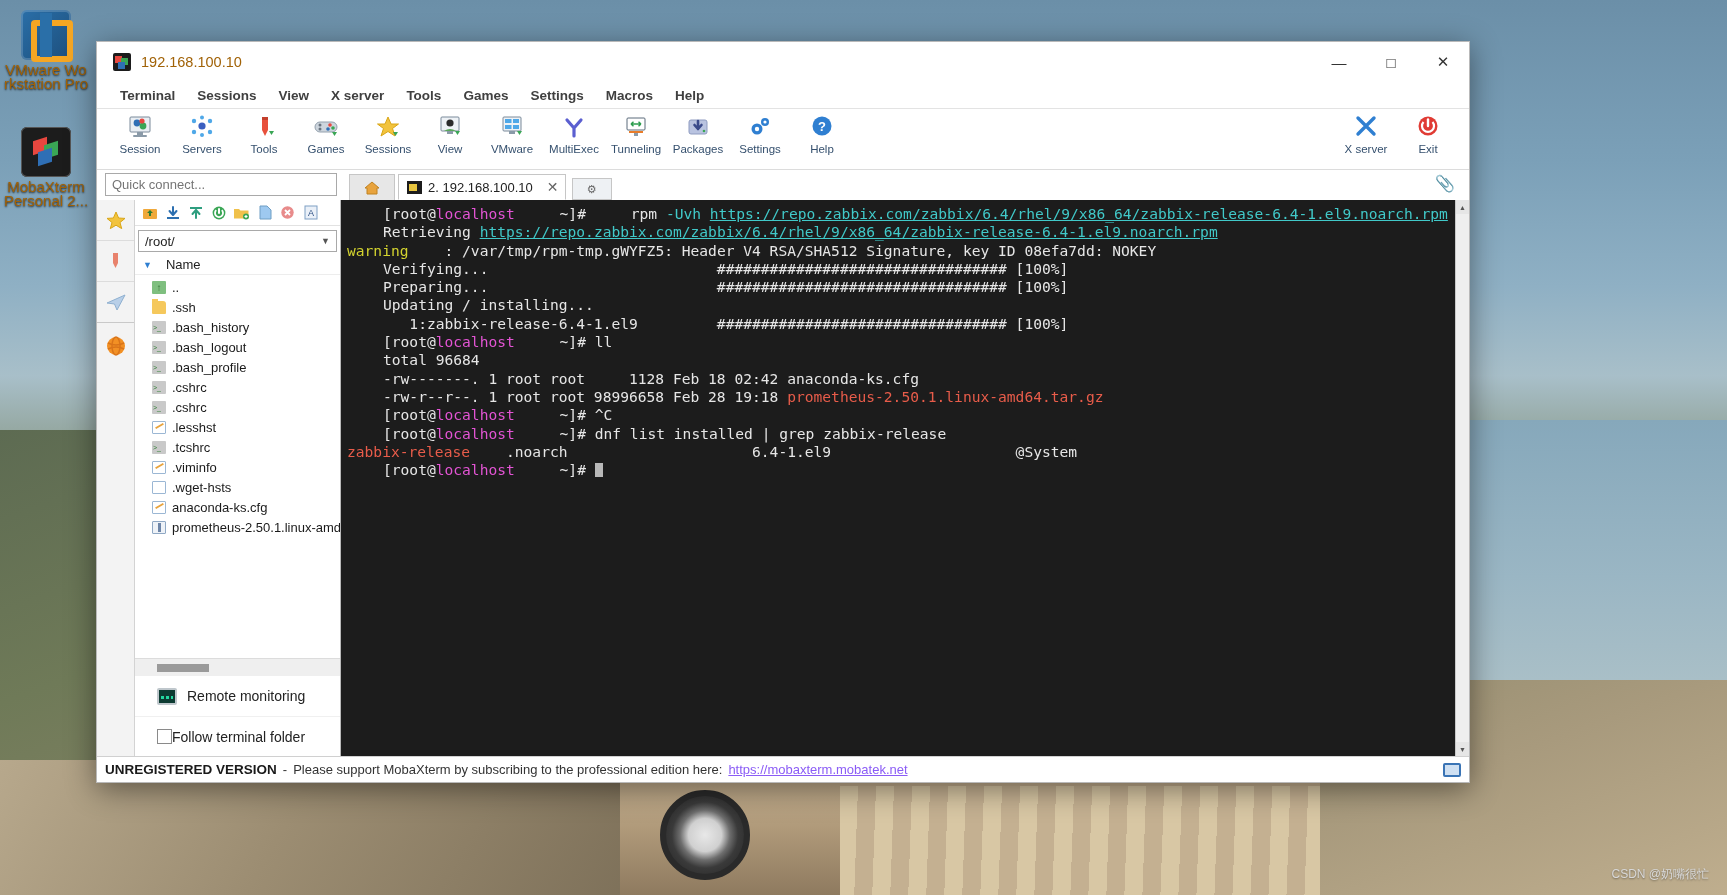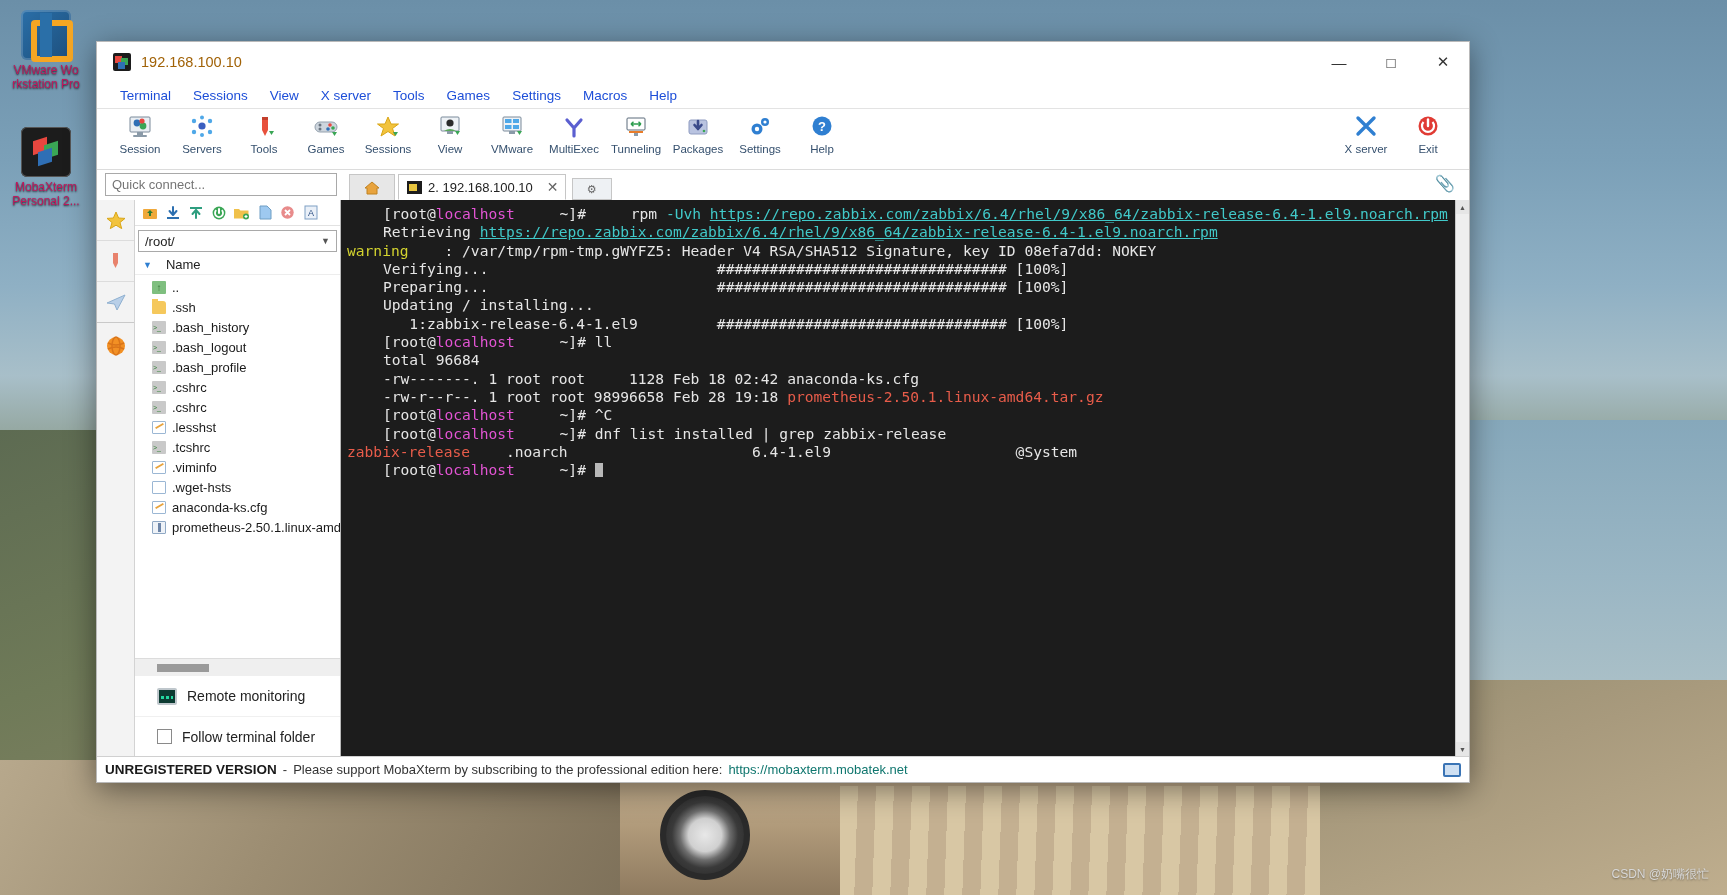--- a/index.html
+++ b/index.html
@@ -35,22 +35,22 @@
     position: absolute; left: 840px; top: 786px; width: 480px; height: 109px;
     background: repeating-linear-gradient(92deg, #d8c7a4 0px, #d8c7a4 18px, #c4b091 18px, #c4b091 36px);
   }
   .desk-rock {
     position: absolute; left: 0; top: 760px; width: 640px; height: 135px;
     background: linear-gradient(120deg, #b7a88c 0%, #9c8d72 45%, #7d7059 100%);
   }
 
   
   .desk-icon {
-    position: absolute; width: 92px; text-align: center; color: #be185d;
-    font-size: 12px; line-height: 14px;
+    position: absolute; width: 92px; text-align: center; color: #a16207;
+    font-size: 15px; line-height: 14px;
     text-shadow: 0 1px 2px rgba(0,0,0,.85);
   }
   .desk-icon .glyph {
     width: 50px; height: 50px; margin: 0 auto 3px;
     border-radius: 6px; position: relative;
     display: flex; align-items: center; justify-content: center;
   }
   .vmw-glyph {
     background: linear-gradient(135deg, #2a6fa8 0%, #1d4f7d 100%);
     box-shadow: inset 0 0 0 2px rgba(255,255,255,.18);
@@ -105,21 +105,21 @@
     width: 52px; height: 40px; display: flex; align-items: center; justify-content: center;
     color: #333; font-size: 15px; flex: none; cursor: default;
   }
 
   
   .menubar {
     height: 27px; background: #fff; display: flex; align-items: center;
     padding-left: 12px; flex: none; border-bottom: 1px solid #e3e3e3;
   }
   .menubar .mi {
-    padding: 3px 11px; font-size: 13.5px; color: #1d4ed8; cursor: default;
+    padding: 3px 11px; font-size: 13.5px; color: #404040; cursor: default; font-weight: bold;
   }
 
   
   .toolbar {
     height: 61px; background: #fff; display: flex; align-items: flex-start;
     padding: 3px 12px 0; flex: none; position: relative;
     border-bottom: 1px solid #dcdcdc;
   }
   .tb {
     width: 62px; text-align: center; padding-top: 2px; cursor: default;
@@ -216,21 +216,21 @@
     height: 40px; display: flex; align-items: center; gap: 10px; padding-left: 22px;
     font-size: 14px; background: #fff;
   }
   .mon-ic {
     width: 20px; height: 17px; background: #0d3b32; border: 2px solid #bfc7cc; border-radius: 2px;
     position: relative; flex: none;
   }
   .mon-ic::after { content:""; position:absolute; left:2px; top:6px; width:12px; height:3px;
     background: linear-gradient(90deg, #23d7a0 0 3px, transparent 3px 5px, #23d7a0 5px 8px, transparent 8px 10px, #23d7a0 10px 12px); }
   .sb-follow {
-    height: 40px; display: flex; align-items: center; gap: 10px; padding-left: 22px;
+    height: 40px; display: flex; align-items: center; padding-left: 22px;
     font-size: 14px; background: #fff; border-top: 1px solid #f0f0f0;
   }
   .cb {
     width: 15px; height: 15px; border: 1px solid #8a8a8a; background: #fff; flex: none;
   }
 
   
   .termwrap { flex: 1; display: flex; min-width: 0; background: #1c1c1c; }
   .term {
     flex: 1; background: #1c1c1c; color: #dcdcdc; overflow: hidden;
@@ -253,21 +253,21 @@
   .termscroll .ar { height: 14px; background: #e6e6e6; display:flex; align-items:center; justify-content:center; font-size: 7px; color:#555; }
 
   
   .statusbar {
     height: 26px; background: #fff; border-top: 1px solid #d0d0d0;
     display: flex; align-items: center; padding-left: 8px; flex: none; gap: 6px;
     font-size: 13px;
   }
   .unreg { font-weight: bold; color: #1a1a1a; font-size: 13.5px; }
   .stxt { color: #333; }
-  .slink { color: #0f766e; }
+  .slink { color: #8b5cf6; text-decoration: underline; }
   .status-right { margin-left: auto; margin-right: 8px; display: flex; align-items: center; }
   .mini-monitor { width: 18px; height: 14px; border: 2px solid #3a74b5; border-radius: 2px; background: #cfe0f2; }
 
   
   .watermark {
     position: absolute; right: 18px; bottom: 12px;
     color: #d8d8d8; font-size: 12px; text-shadow: 0 1px 2px rgba(0,0,0,.4);
   }
 </style>
 </head>

